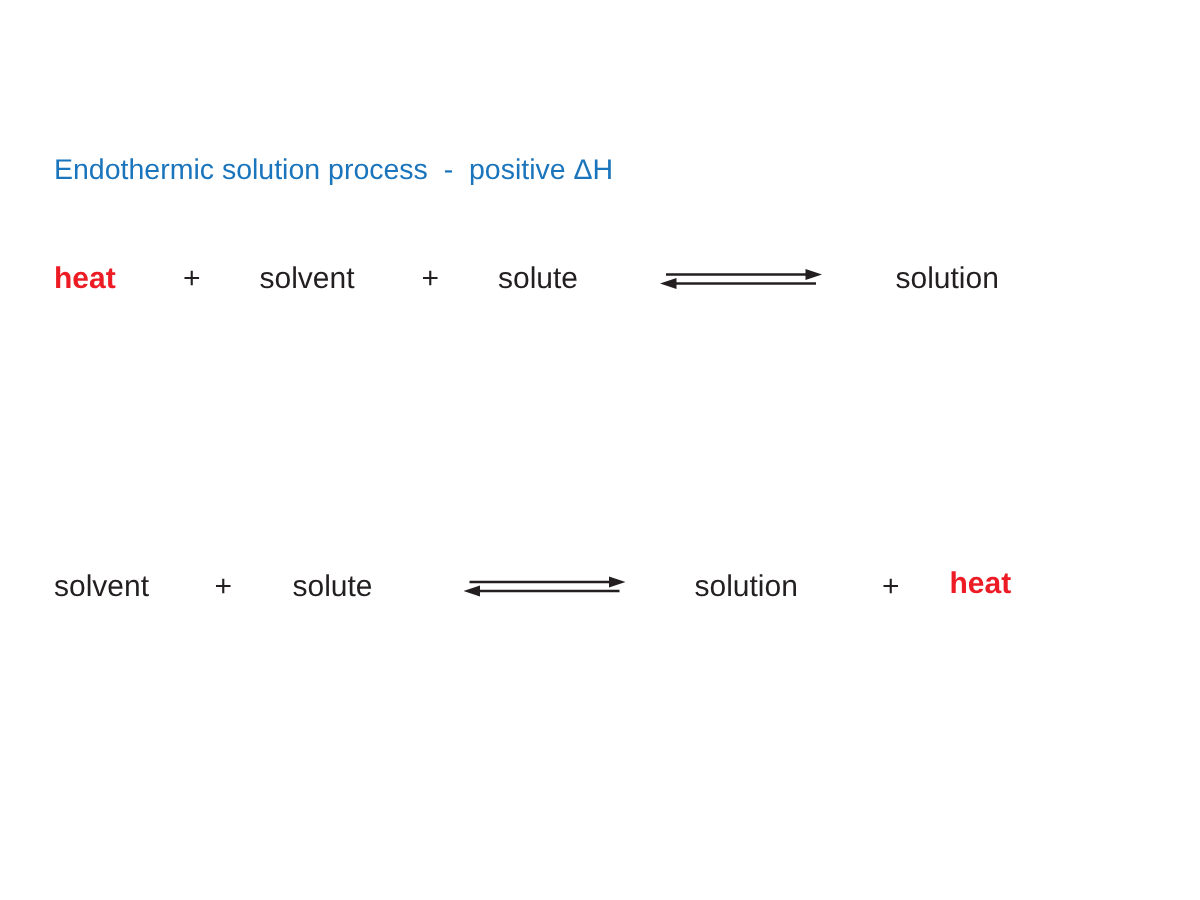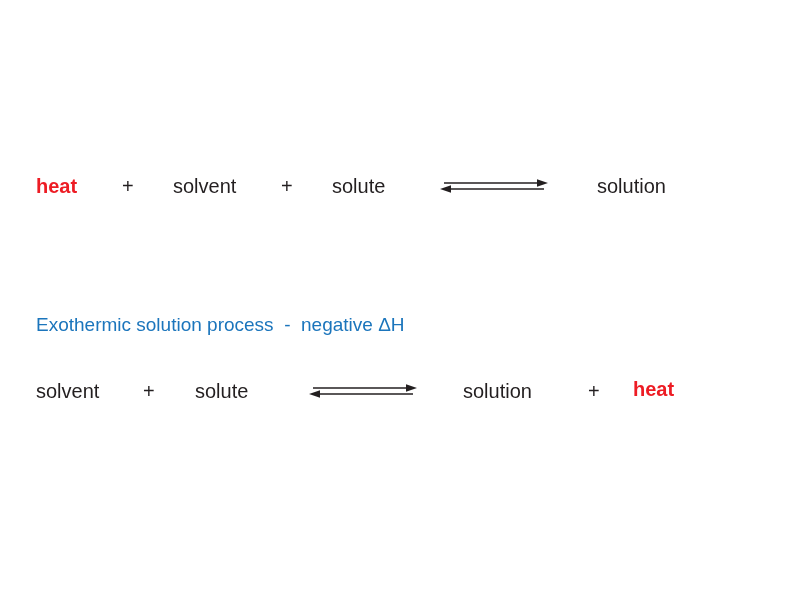--- a/index.html
+++ b/index.html
@@ -37,39 +37,39 @@
   }
   .arrows {
     position: absolute;
   }
 </style>
 </head>
 <body>
 
 <div class="canvas">
 
+  <div class="heading" style="top:102px;">Endothermic solution process  -  positive ΔH</div>
 
   <span class="term heat" style="left:36px; top:174px;">heat</span>
   <span class="term" style="left:122px; top:174px;">+</span>
   <span class="term" style="left:173px; top:174px;">solvent</span>
   <span class="term" style="left:281px; top:174px;">+</span>
   <span class="term" style="left:332px; top:174px;">solute</span>
 
   <span class="arrows" style="left:440px; top:178px;">
     <svg width="108" height="16" viewBox="0 0 108 16" aria-hidden="true">
       <line x1="4" y1="5" x2="99" y2="5" stroke="#231f20" stroke-width="1.6"></line>
       <polygon points="108,5 97,1.3 97,8.7" fill="#231f20"></polygon>
       <line x1="9" y1="11" x2="104" y2="11" stroke="#231f20" stroke-width="1.6"></line>
       <polygon points="0,11 11,7.3 11,14.7" fill="#231f20"></polygon>
     </svg>
   </span>
 
   <span class="term" style="left:597px; top:174px;">solution</span>
 
-  <div class="heading" style="top:313px;">Exothermic solution process  -  negative ΔH</div>
 
   <span class="term" style="left:36px; top:379px;">solvent</span>
   <span class="term" style="left:143px; top:379px;">+</span>
   <span class="term" style="left:195px; top:379px;">solute</span>
 
   <span class="arrows" style="left:309px; top:383px;">
     <svg width="108" height="16" viewBox="0 0 108 16" aria-hidden="true">
       <line x1="4" y1="5" x2="99" y2="5" stroke="#231f20" stroke-width="1.6"></line>
       <polygon points="108,5 97,1.3 97,8.7" fill="#231f20"></polygon>
       <line x1="9" y1="11" x2="104" y2="11" stroke="#231f20" stroke-width="1.6"></line>

